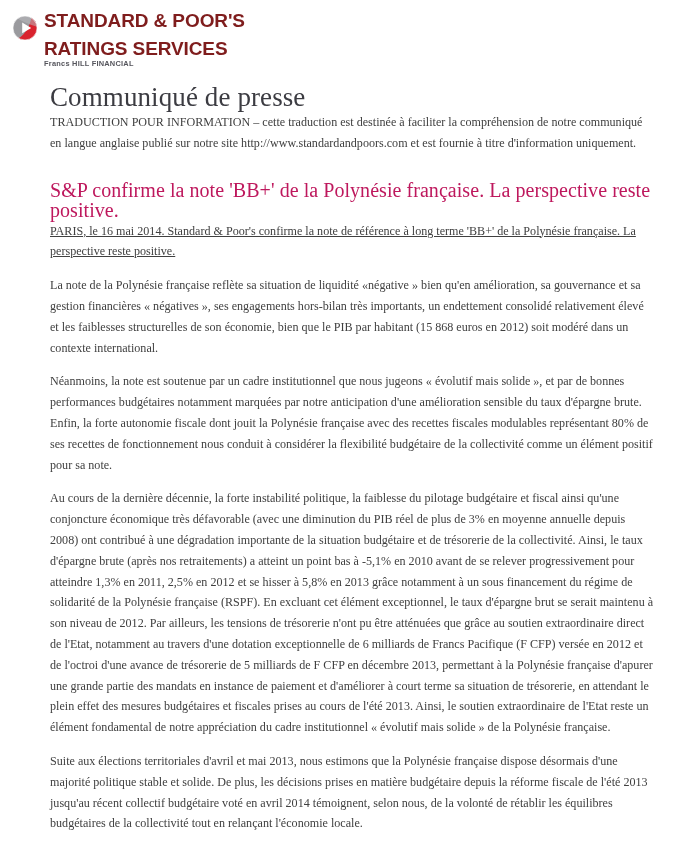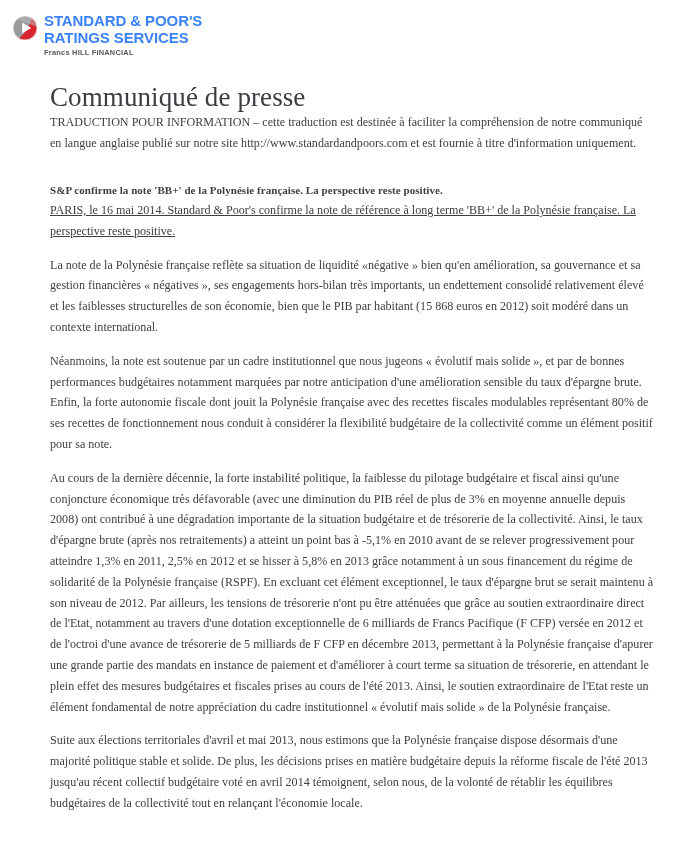--- a/index.html
+++ b/index.html
@@ -36,29 +36,29 @@
     margin-top: 1px;
   }
   .logo-mark svg { display: block; }
 
   .logo-text {
     margin-left: 6px;
     line-height: 1;
     font-family: "Liberation Sans", "DejaVu Sans", sans-serif;
   }
   .logo-line1, .logo-line2 {
-    color: #3b82f6;
+    color: #7f1d1d;
     font-weight: bold;
-    font-size: 15px;
+    font-size: 19px;
     letter-spacing: -0.1px;
     line-height: 13.4px;
     white-space: nowrap;
     display: block;
   }
-  .logo-line2 { margin-top: 4px; }
+  .logo-line2 { margin-top: 15px; }
   .logo-sub {
     display: block;
     margin-top: 4px;
     color: #55555c;
     font-weight: bold;
     font-size: 7.4px;
     letter-spacing: 0.25px;
     white-space: nowrap;
   }
 
@@ -87,23 +87,23 @@
     line-height: 20.8px;
     margin: 0;
     text-align: left;
     color: #404040;
   }
   .para + .para { margin-top: 13px; }
 
   .intro { margin-top: 22px; }
 
   h2.headline {
-    color: #404040;
-    font-weight: bold;
-    font-size: 11px;
+    color: #be185d;
+    font-weight: normal;
+    font-size: 20px;
     line-height: 20.5px;
     margin: 26px 0 0 0;
     letter-spacing: 0.05px;
   }
 
   .after-headline { margin-top: 15px; text-decoration: underline; }
 </style>
 </head>
 <body>
 

